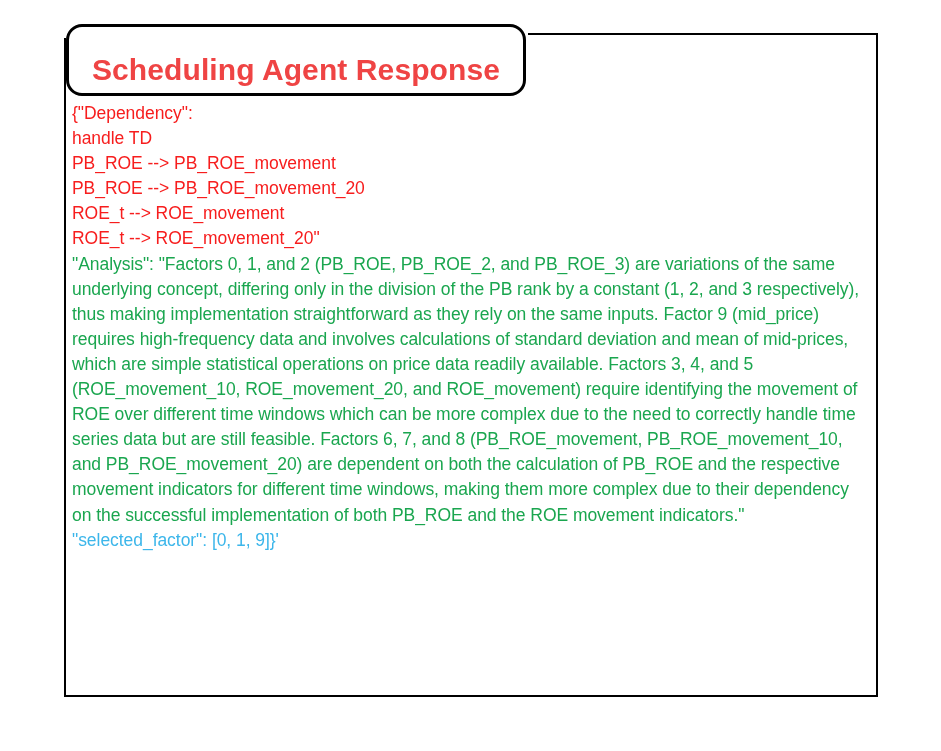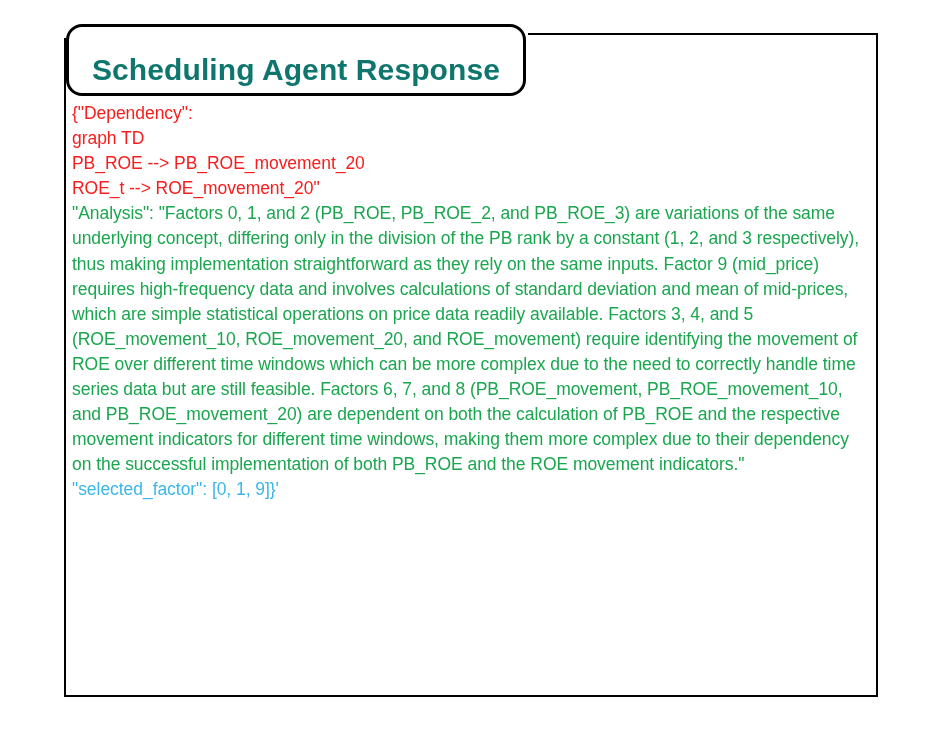--- a/index.html
+++ b/index.html
@@ -52,21 +52,21 @@
     border-radius: 16px;
     background: #ffffff;
     z-index: 3;
     display: flex;
     align-items: center;
     justify-content: center;
   }
   #title-capsule .title-text {
     font-size: 30px;
     font-weight: bold;
-    color: #0f766e;
+    color: #ef4444;
     letter-spacing: 0.1px;
     white-space: nowrap;
     line-height: 1;
     margin-top: 20px;
   }
 
   
   #response-body {
     position: absolute;
     left: 72px;
@@ -106,22 +106,24 @@
 <div id="frame-top-mask"></div>
 
 <div id="title-capsule">
   <span class="title-text">Scheduling Agent Response</span>
 </div>
 
 <div id="response-body">
 
   <div>
     <div class="code-line dependency-line">{"Dependency":</div>
-    <div class="code-line dependency-line">graph TD</div>
+    <div class="code-line dependency-line">handle TD</div>
+    <div class="code-line dependency-line">PB_ROE --&gt; PB_ROE_movement</div>
     <div class="code-line dependency-line">PB_ROE --&gt; PB_ROE_movement_20</div>
+    <div class="code-line dependency-line">ROE_t --&gt; ROE_movement</div>
     <div class="code-line dependency-line">ROE_t --&gt; ROE_movement_20"</div>
   </div>
 
   <p class="analysis-block">"Analysis": "Factors 0, 1, and 2 (PB_ROE, PB_ROE_2, and PB_ROE_3) are variations of the same underlying concept, differing only in the division of the PB rank by a constant (1, 2, and 3 respectively), thus making implementation straightforward as they rely on the same inputs. Factor 9 (mid_price) requires high-frequency data and involves calculations of standard deviation and mean of mid-prices, which are simple statistical operations on price data readily available. Factors 3, 4, and 5 (ROE_movement_10, ROE_movement_20, and ROE_movement) require identifying the movement of ROE over different time windows which can be more complex due to the need to correctly handle time series data but are still feasible. Factors 6, 7, and 8 (PB_ROE_movement, PB_ROE_movement_10, and PB_ROE_movement_20) are dependent on both the calculation of PB_ROE and the respective movement indicators for different time windows, making them more complex due to their dependency on the successful implementation of both PB_ROE and the ROE movement indicators."</p>
 
   <div class="selected-line">"selected_factor": [0, 1, 9]}'</div>
 
 </div>
 
 </body></html>

